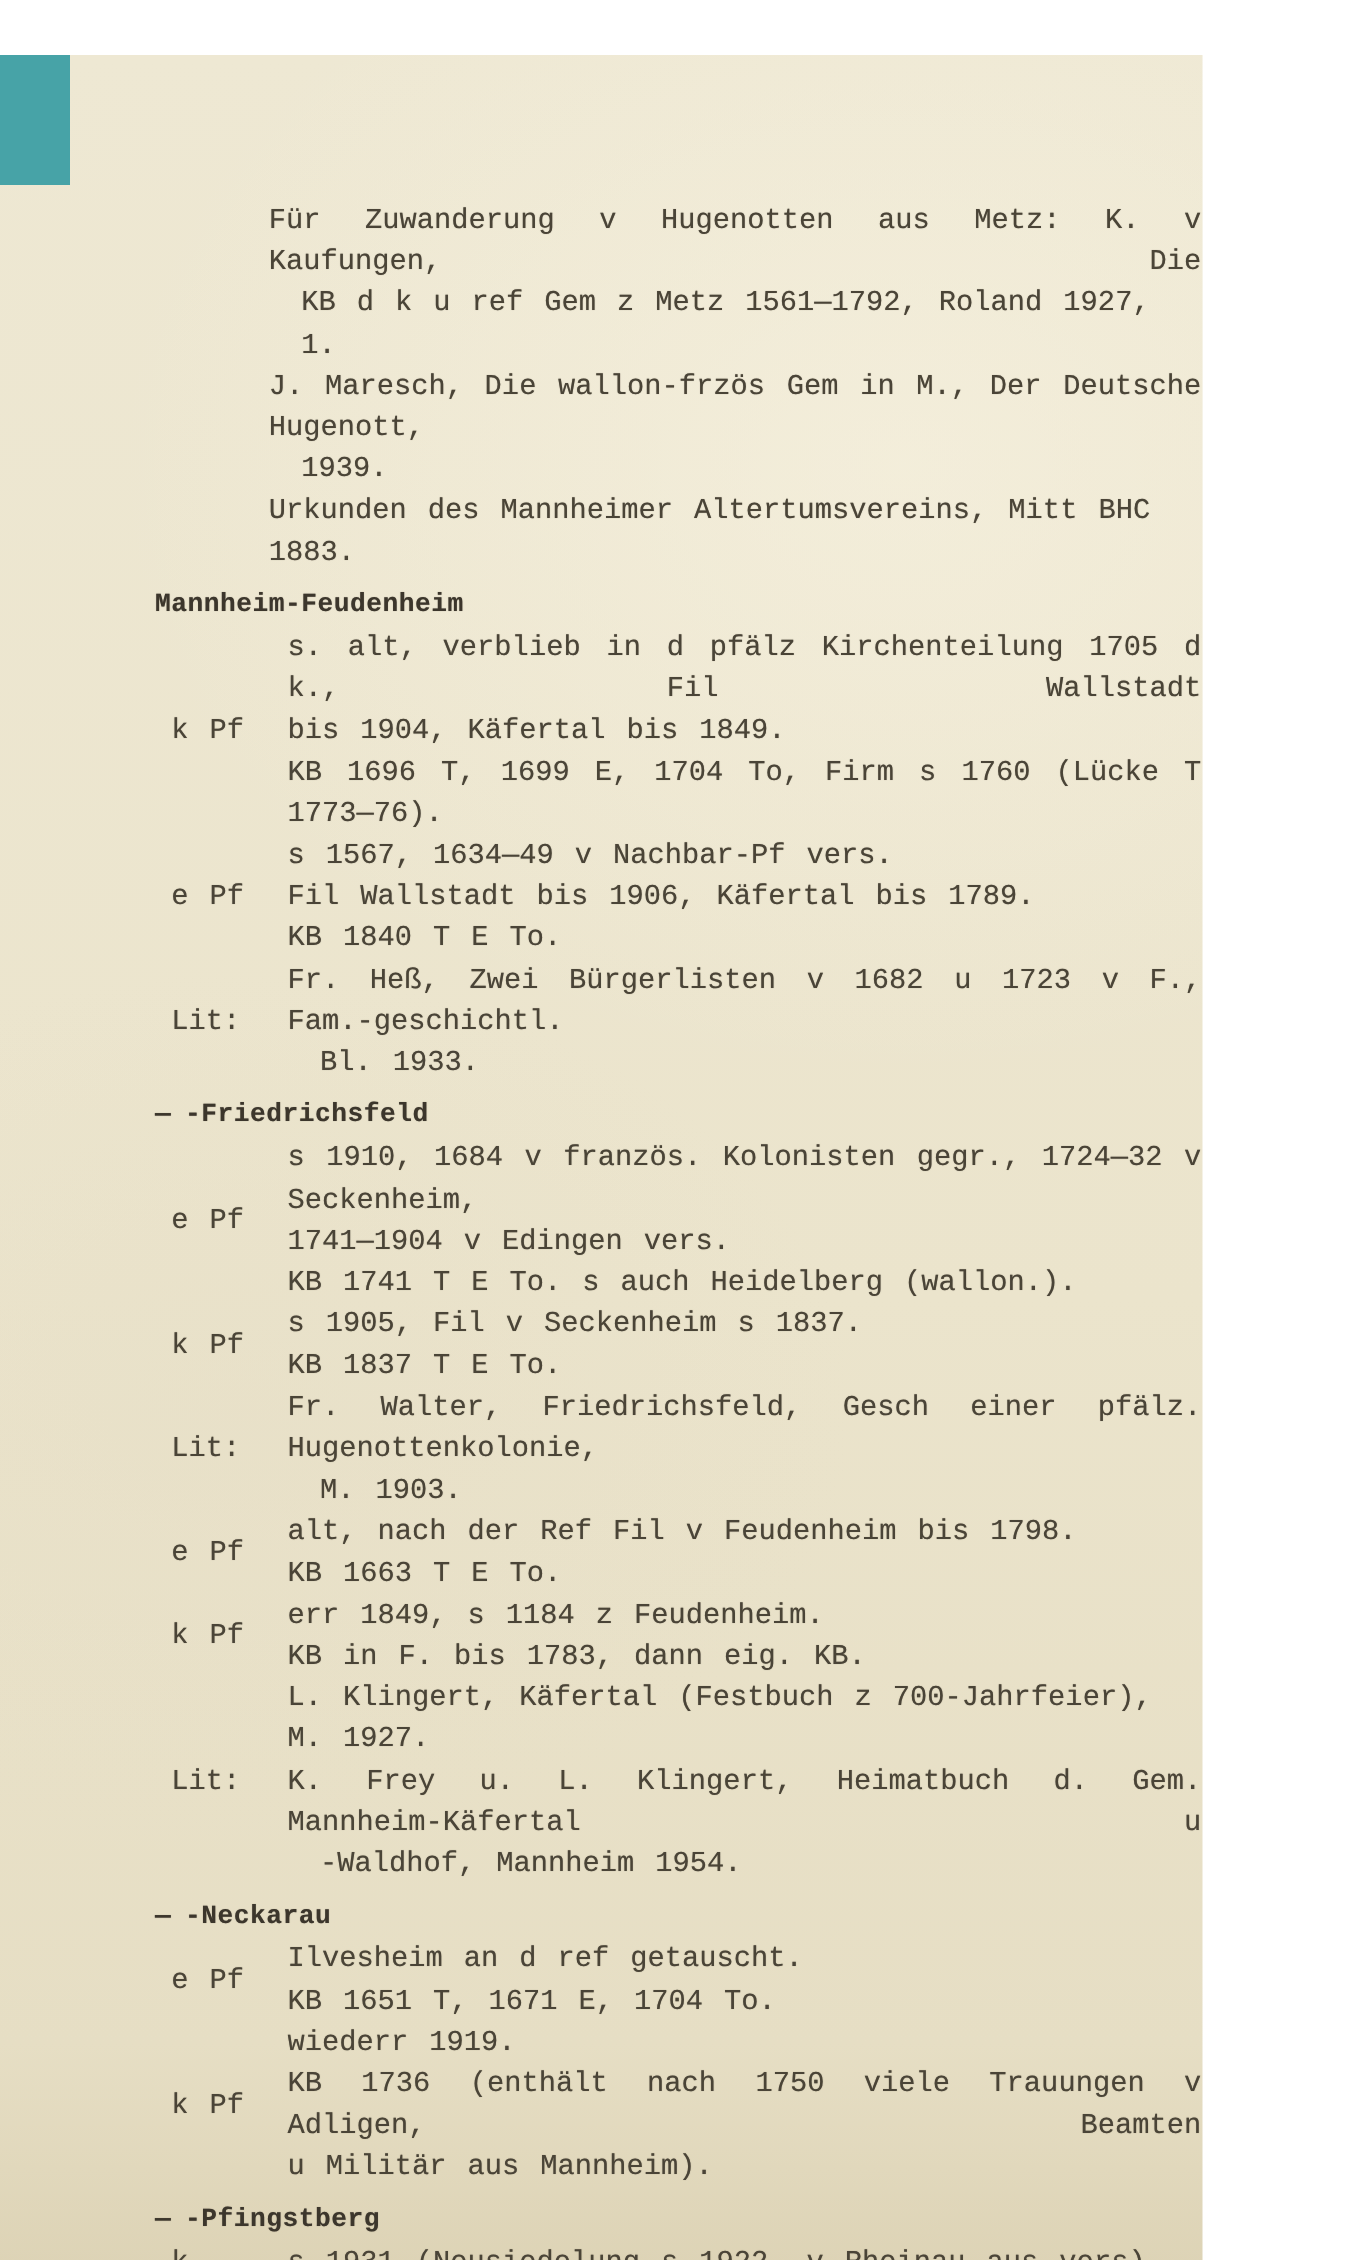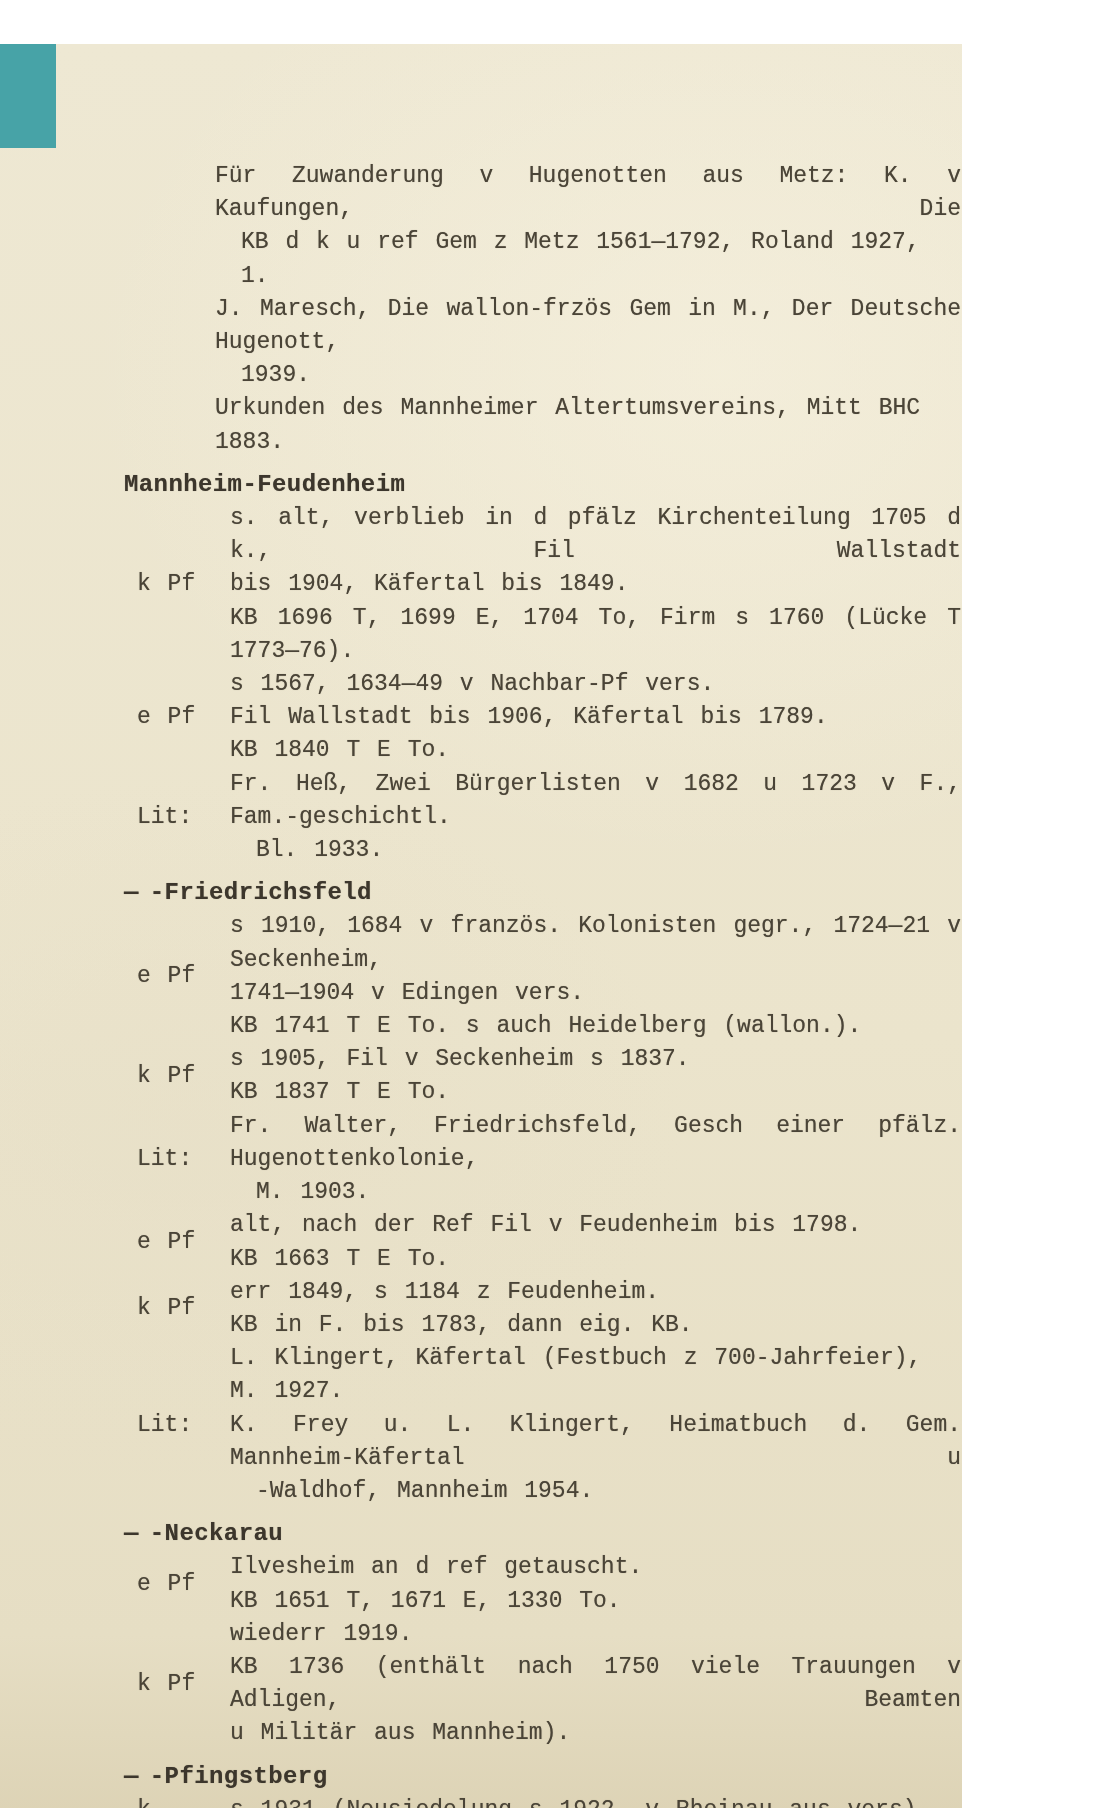--- a/index.html
+++ b/index.html
@@ -50,21 +50,21 @@
   }
   .line { display: block; text-align: left; }
   .line.justify { text-align: justify; text-align-last: justify; }
   .line.in1 { margin-left: 26px; }
   .section { width: 1094px; }
   .section-heading {
     margin-left: 124px;
     margin-top: 9px;
     margin-bottom: 1px;
     font-weight: bold;
-    font-size: 24px;
+    font-size: 21px;
     line-height: 33.2px;
     letter-spacing: 0.4px;
     color: #3c362c;
     text-shadow: 0 0 0.7px rgba(60,54,44,0.55);
   }
   .heading-dash { display: inline-block; margin-right: 11px; }
   .heading-dash:empty { display: none; }
   .entry {
     display: flex;
     margin-left: 137px;
@@ -118,21 +118,21 @@
               <span class="line justify">Fr. Heß, Zwei Bürgerlisten v 1682 u 1723 v F., Fam.-geschichtl.</span>
               <span class="line in1">Bl. 1933.</span>
             </div>
           </div>
         </div>
         <div class="section">
           <div class="section-heading"><span class="heading-dash">—</span><span>-Friedrichsfeld</span></div>
           <div class="entry txt">
             <div class="entry-label">e Pf</div>
             <div class="entry-lines">
-              <span class="line justify">s 1910, 1684 v französ. Kolonisten gegr., 1724—21 v Seckenheim,</span>
+              <span class="line justify">s 1910, 1684 v französ. Kolonisten gegr., 1724—32 v Seckenheim,</span>
               <span class="line">1741—1904 v Edingen vers.</span>
               <span class="line">KB 1741 T E To. s auch Heidelberg (wallon.).</span>
             </div>
           </div>
           <div class="entry txt">
             <div class="entry-label">k Pf</div>
             <div class="entry-lines">
               <span class="line">s 1905, Fil v Seckenheim s 1837.</span>
               <span class="line">KB 1837 T E To.</span>
             </div>
@@ -168,21 +168,21 @@
               <span class="line in1">-Waldhof, Mannheim 1954.</span>
             </div>
           </div>
         </div>
         <div class="section">
           <div class="section-heading"><span class="heading-dash">—</span><span>-Neckarau</span></div>
           <div class="entry txt">
             <div class="entry-label">e Pf</div>
             <div class="entry-lines">
               <span class="line">Ilvesheim an d ref getauscht.</span>
-              <span class="line">KB 1651 T, 1671 E, 1330 To.</span>
+              <span class="line">KB 1651 T, 1671 E, 1704 To.</span>
             </div>
           </div>
           <div class="entry txt">
             <div class="entry-label">k Pf</div>
             <div class="entry-lines">
               <span class="line">wiederr 1919.</span>
               <span class="line justify">KB 1736 (enthält nach 1750 viele Trauungen v Adligen, Beamten</span>
               <span class="line">u Militär aus Mannheim).</span>
             </div>
           </div>

